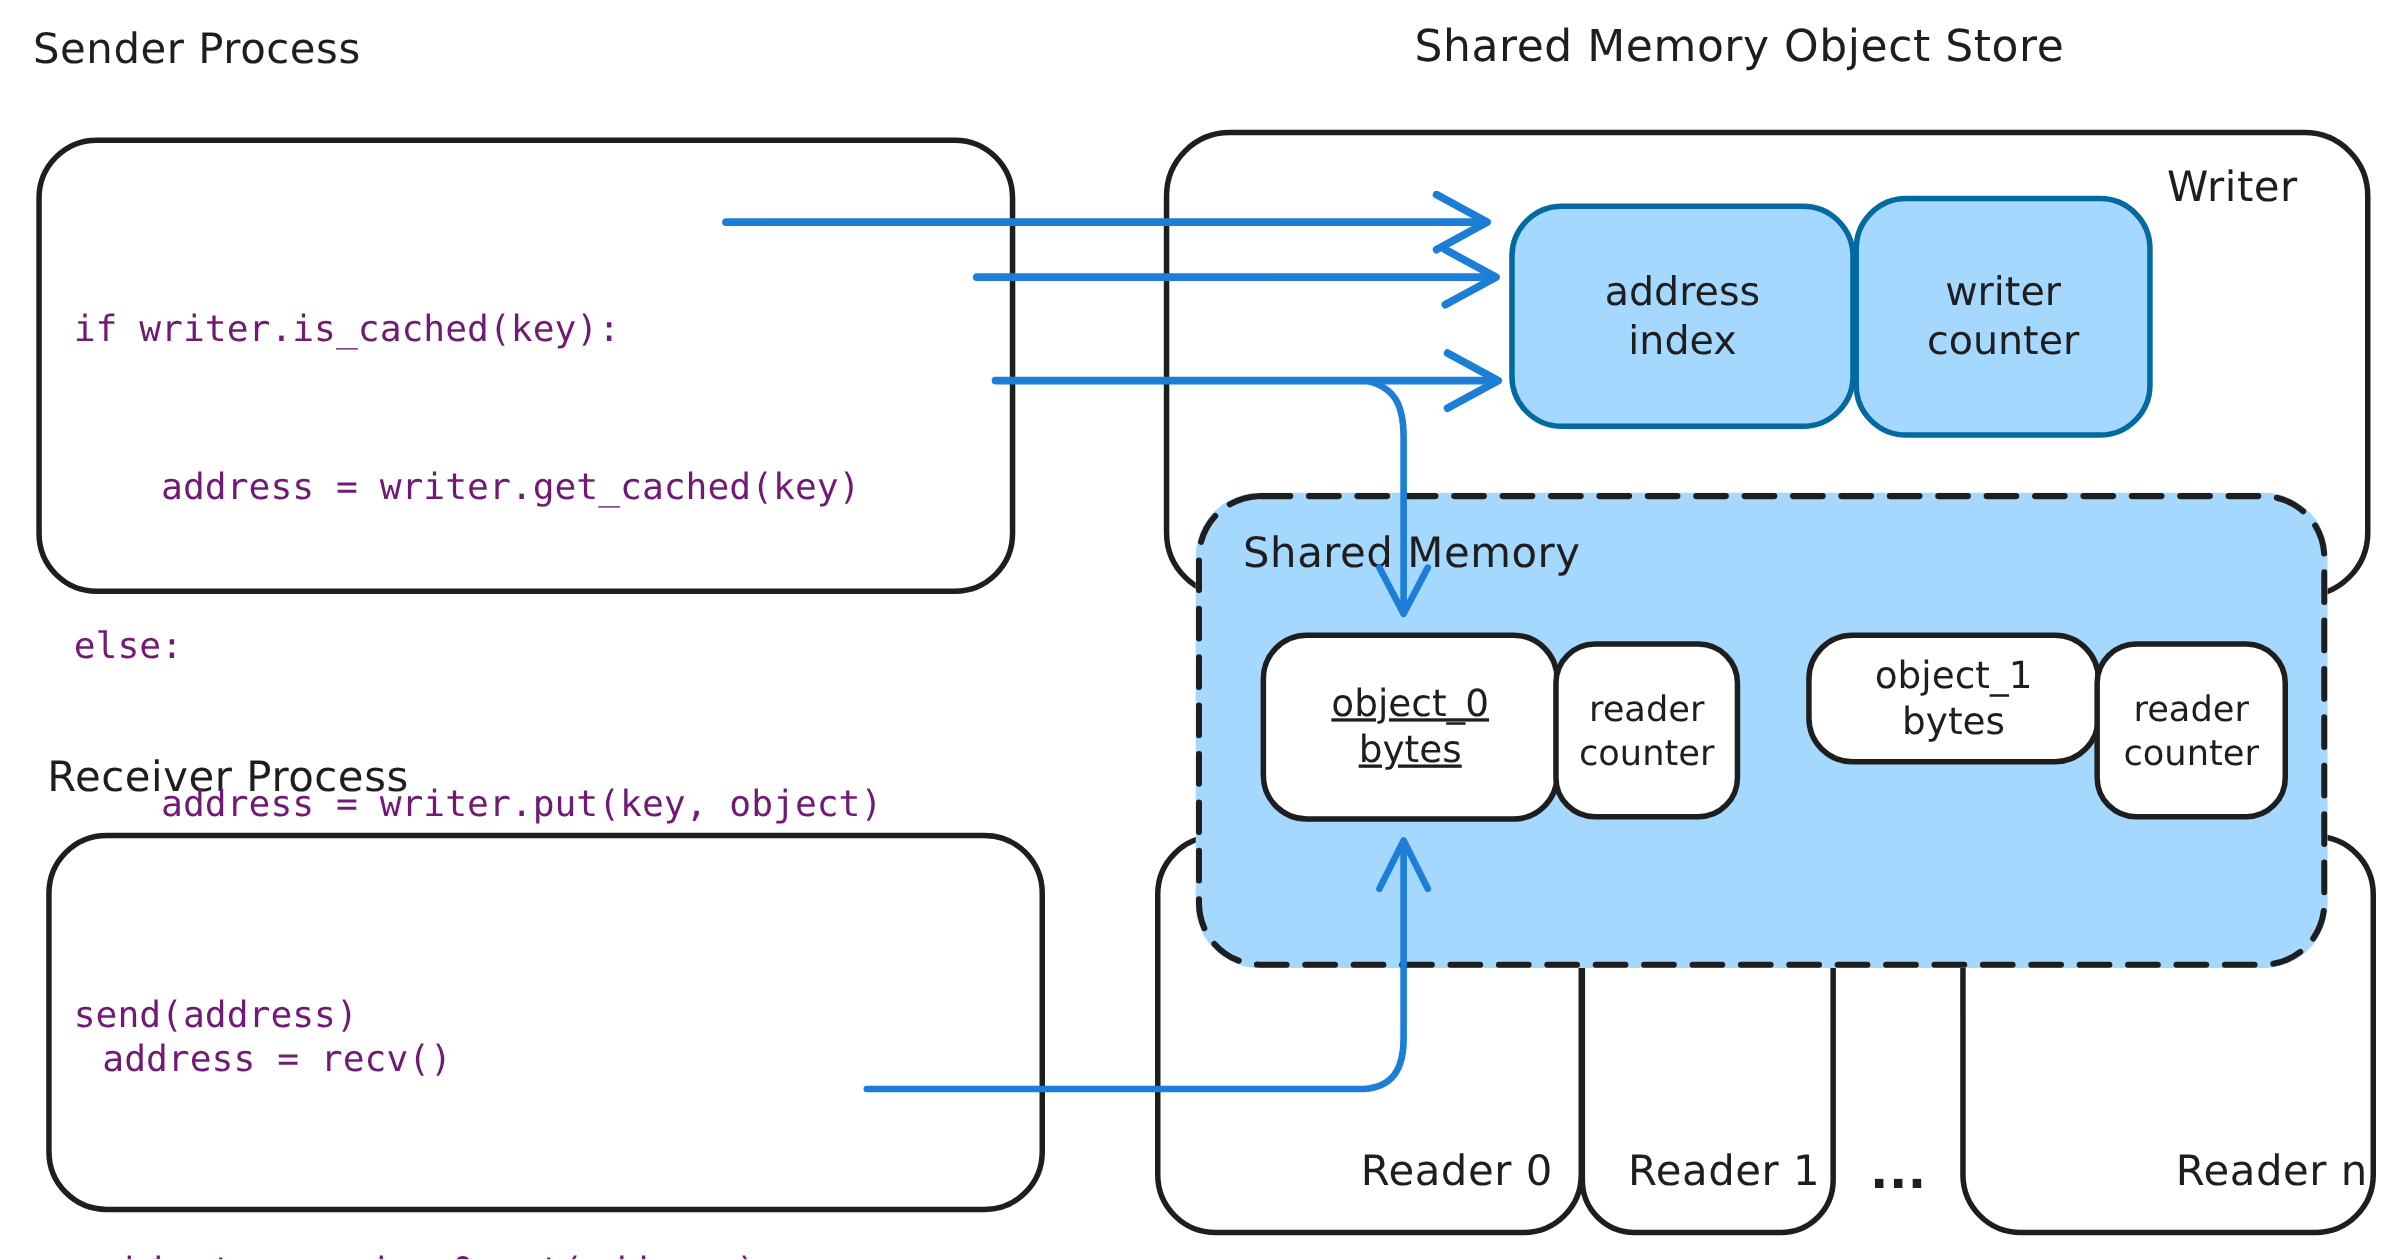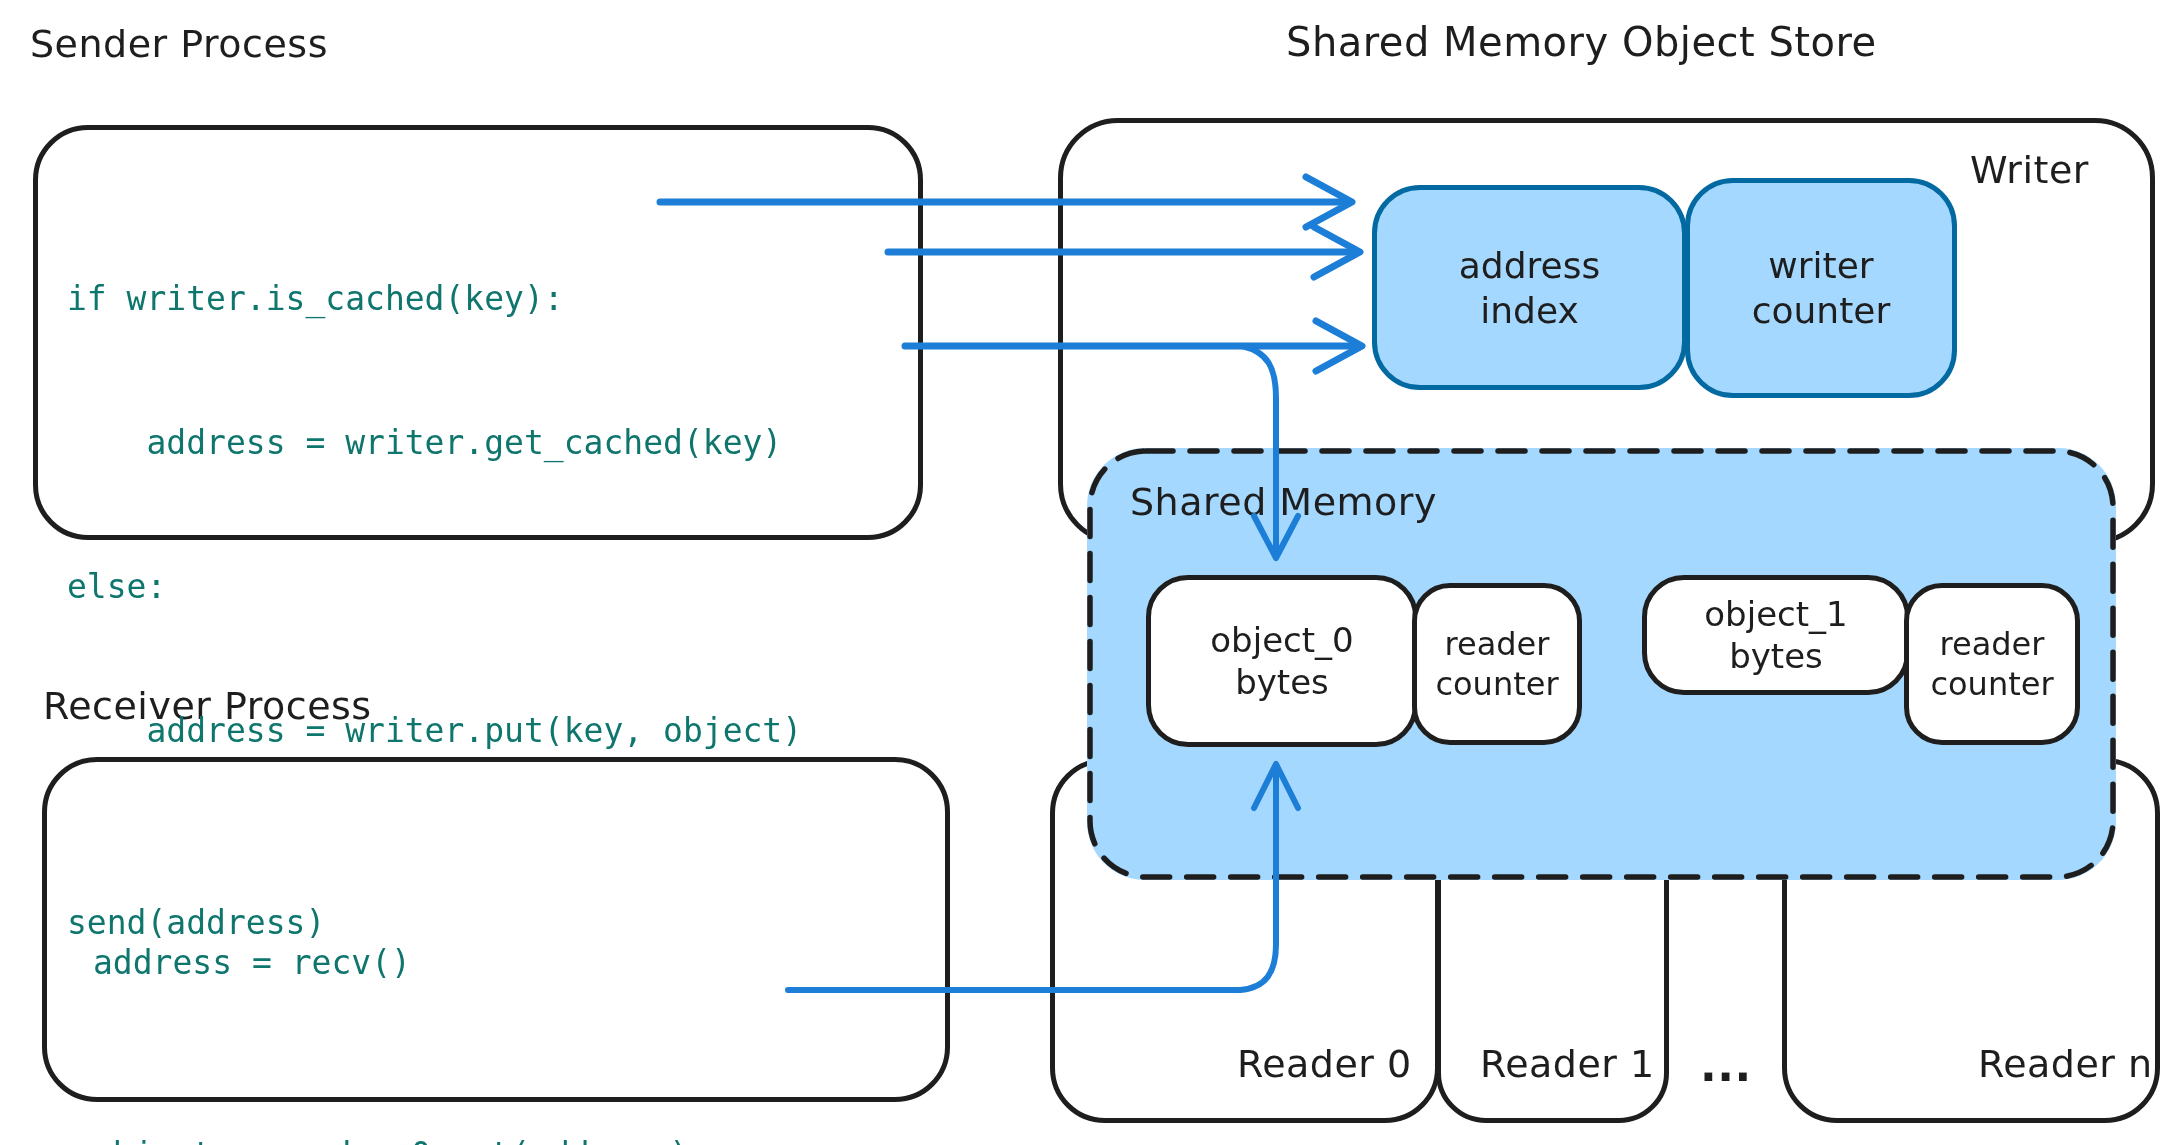--- a/index.html
+++ b/index.html
@@ -10,21 +10,21 @@
   .hand{font-family:"DejaVu Sans",sans-serif;font-weight:500;letter-spacing:0.5px;}
   .abs{position:absolute;}
   .section-label{font-size:38px;line-height:1.1;}
   .big-title{font-size:40px;line-height:1.1;}
   .proc-box{
     position:absolute;background:#ffffff;border:5px solid #1e1e1e;
     border-radius:55px;box-sizing:border-box;z-index:1;
   }
   .code{
     position:absolute;font-family:"DejaVu Sans Mono","Liberation Mono",monospace;
-    font-size:33px;line-height:48px;white-space:pre;color:#0f766e;z-index:3;
+    font-size:33px;line-height:48px;white-space:pre;color:#701a75;z-index:3;
   }
   .code .blank-gap{margin-top:48px;}
   .blue-box{
     position:absolute;background:#a5d8ff;border:5px solid #0369a1;
     border-radius:48px;box-sizing:border-box;z-index:3;
     display:flex;align-items:center;justify-content:center;text-align:center;
     font-size:36px;line-height:1.25;
   }
   .white-box{
     position:absolute;background:#ffffff;border:5px solid #1e1e1e;
@@ -94,21 +94,21 @@
   <div class="reader-label hand" style="left:1958px;top:1042px;margin-left:20px;">Reader n</div>
 
   <div class="shm">
     <svg class="shm-border-svg" viewBox="0 0 1029 432">
       <rect x="3" y="3" width="1023" height="426" rx="56" ry="56" fill="none" stroke="#1e1e1e" stroke-width="5.5" stroke-dasharray="27 17" stroke-linecap="round"></rect>
     </svg>
   </div>
 
   <div class="abs hand" style="left:1130px;top:480px;font-size:38px;z-index:3;">Shared Memory</div>
 
-  <div class="white-box" style="left:1146px;top:575px;width:272px;height:172px;">
+  <div class="white-box" style="left:1146px;top:575px;width:272px;height:172px;text-decoration:underline;">
     <span style="display:inline-block;width:170px;">object_0 bytes</span>
   </div>
   <div class="white-box" style="left:1412px;top:583px;width:170px;height:162px;border-radius:38px;font-size:32px;">
     <span style="display:inline-block;width:140px;">reader counter</span>
   </div>
   <div class="white-box" style="left:1642px;top:575px;width:268px;height:120px;">
     <span style="display:inline-block;width:170px;">object_1 bytes</span>
   </div>
   <div class="white-box" style="left:1904px;top:583px;width:176px;height:162px;border-radius:38px;font-size:32px;">
     <span style="display:inline-block;width:145px;">reader counter</span>

